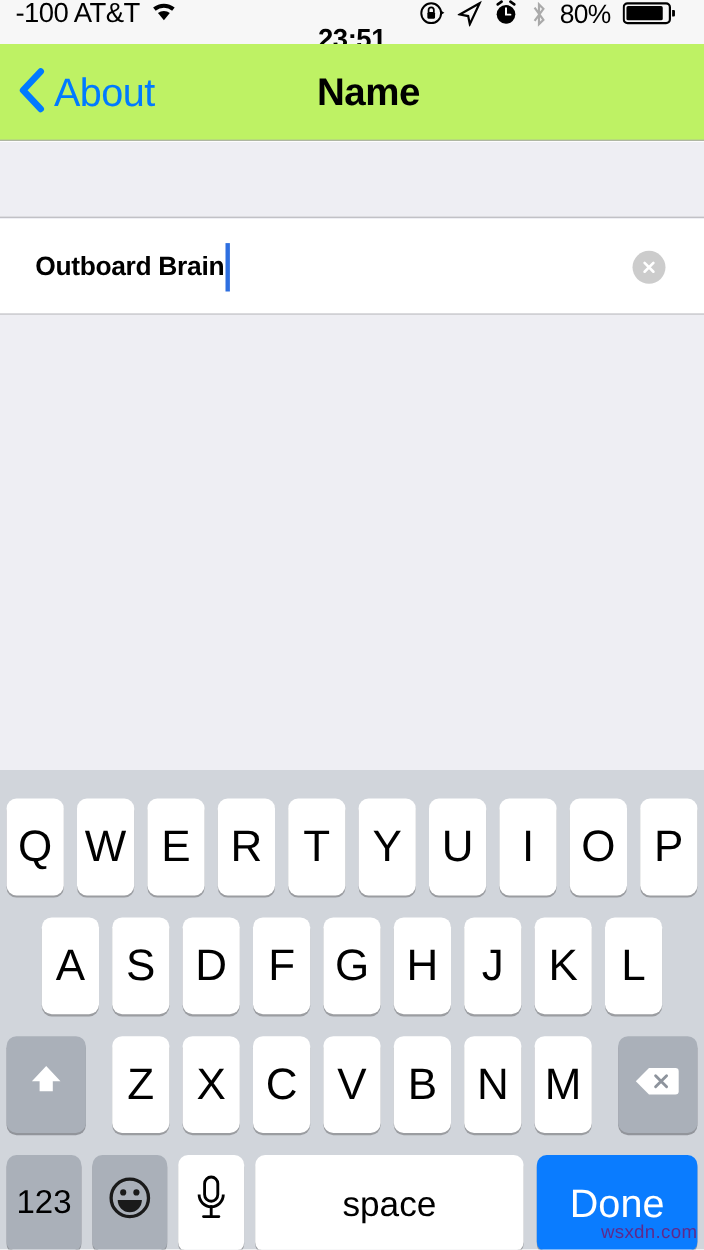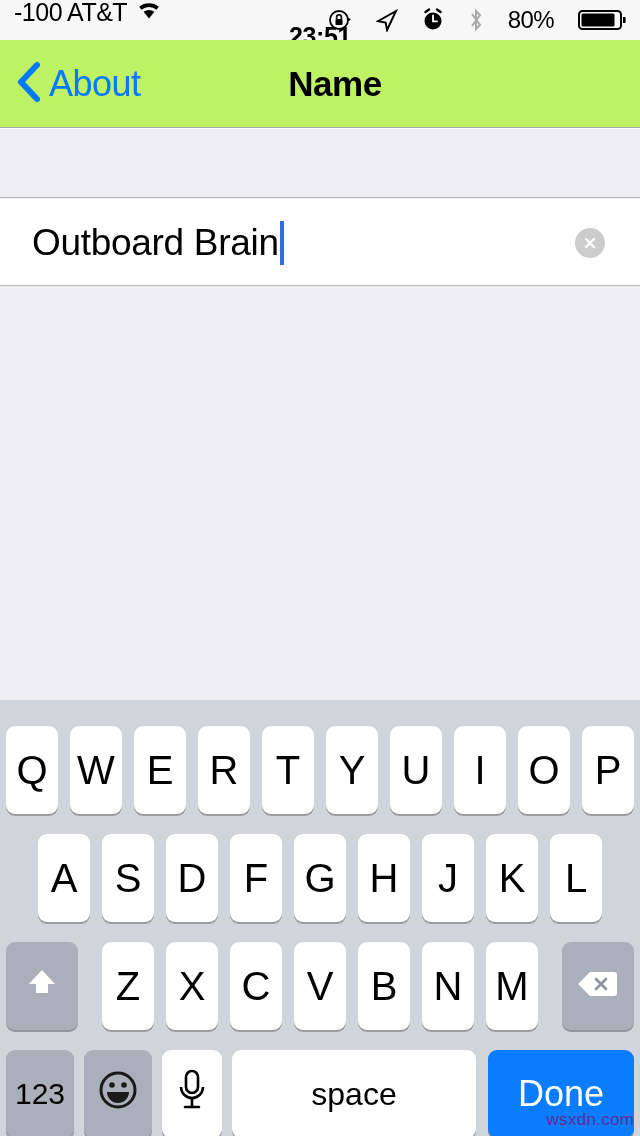--- a/index.html
+++ b/index.html
@@ -30,22 +30,22 @@
   .status-text {
     font-size: 25px; letter-spacing: -0.5px; line-height: 1;
     font-family: "Liberation Sans", sans-serif;
   }
   #status-center {
     position: absolute; left: 0; top: 0; width: 640px; height: 40px;
     display: flex; align-items: center; justify-content: center;
   }
   #status-time { font-size: 25px; font-weight: bold; letter-spacing: -0.4px; margin-top: 32px; }
   #status-right {
-    position: absolute; right: 14px; top: 0; height: 40px;
-    display: flex; align-items: center; gap: 24px;
+    position: absolute; right: 26px; top: 0; height: 40px;
+    display: flex; align-items: flex-start; gap: 11px;
   }
   .sb-icon { display: flex; align-items: center; justify-content: center; }
   #battery-pct { font-size: 24px; letter-spacing: -0.6px; }
 
   
   #nav-bar {
     position: absolute; top: 40px; left: 0;
     width: 640px; height: 88px;
     background: #bef264;
     border-bottom: 1px solid #a9a9ab;
@@ -81,22 +81,23 @@
     width: 640px; height: 87px;
     background: #ffffff;
     border-bottom: 1px solid #b6b6bb;
     display: flex; align-items: center;
   }
   #name-input-wrap {
     position: absolute; left: 32px; top: 0; height: 87px;
     display: flex; align-items: center;
   }
   #name-value {
-    font-size: 37px; color: #000; letter-spacing: -0.3px;
+    font-size: 24px; color: #000; letter-spacing: -0.3px;
     white-space: pre;
+    font-weight: bold;
   }
   #text-caret {
     display: inline-block;
     width: 4px; height: 44px;
     background: #2e6fe0;
     margin-left: 1px;
     vertical-align: middle;
   }
   #clear-button {
     position: absolute; right: 35px; top: 29px;

